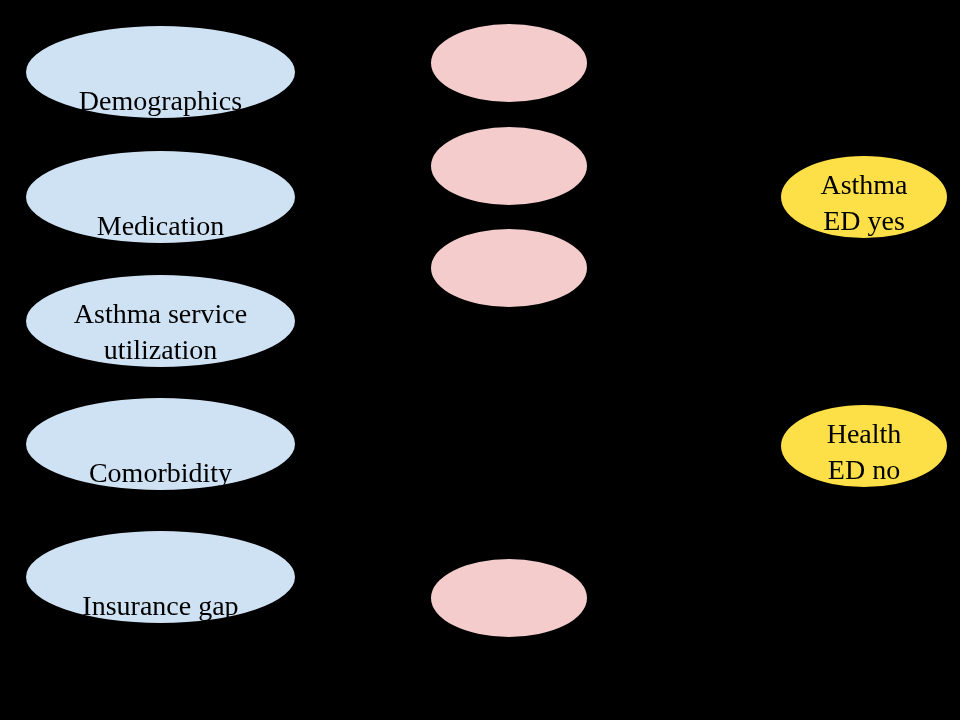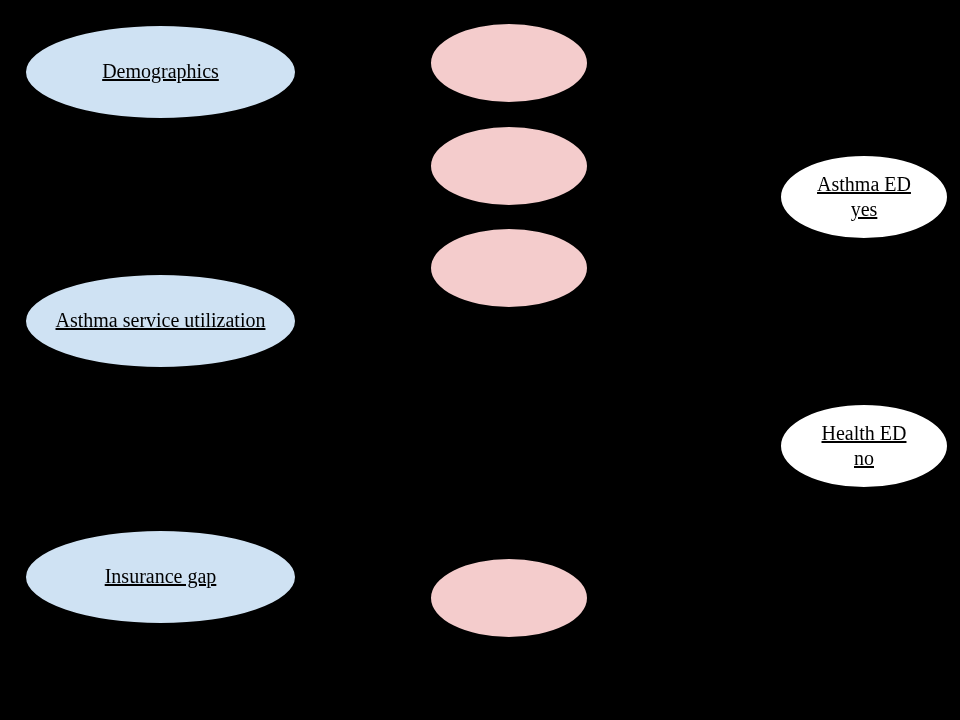--- a/index.html
+++ b/index.html
@@ -14,35 +14,34 @@
     background: #000000;
     overflow: hidden;
     font-family: "Liberation Serif", "DejaVu Serif", serif;
   }
   .node {
     position: absolute;
     box-sizing: border-box;
     border-radius: 50%;
     border: 2px solid #000000;
     display: flex;
-    align-items: center;
+    align-items: flex-end;
     justify-content: center;
     text-align: center;
     color: #000000;
-    font-size: 20px;
+    font-size: 28px;
     line-height: 1.26;
-    text-decoration: underline;
   }
   .node .lbl {
     display: block;
     padding: 0 28px;
   }
   .input-node  { background: #cfe2f3; left: 24px;  width: 273px; height: 96px; }
   .hidden-node { background: #f4cccc; left: 429px; width: 160px; height: 82px; }
-  .output-node { background: #ffffff; left: 779px; width: 170px; height: 86px; }
+  .output-node { background: #fde047; left: 779px; width: 170px; height: 86px; }
   .output-node .lbl { padding: 0 30px; }
 
   .i1 { top: 24px;  }
   .i2 { top: 149px; }
   .i3 { top: 273px; }
   .i4 { top: 396px; }
   .i5 { top: 529px; }
 
   .h1 { top: 22px;  }
   .h2 { top: 125px; }
@@ -53,22 +52,28 @@
   .o2 { top: 403px; }
 </style>
 </head>
 <body>
 
 <div class="canvas">
 
   <div class="node input-node i1">
     <span class="lbl">Demographics</span>
   </div>
+  <div class="node input-node i2">
+    <span class="lbl">Medication</span>
+  </div>
   <div class="node input-node i3">
     <span class="lbl">Asthma service utilization</span>
+  </div>
+  <div class="node input-node i4">
+    <span class="lbl">Comorbidity</span>
   </div>
   <div class="node input-node i5">
     <span class="lbl">Insurance gap</span>
   </div>
 
   <div class="node hidden-node h1">
     <span class="lbl"></span>
   </div>
   <div class="node hidden-node h2">
     <span class="lbl"></span>

